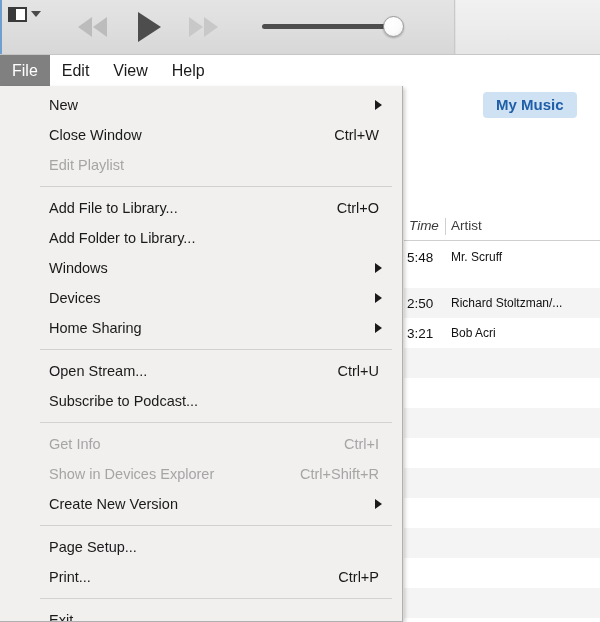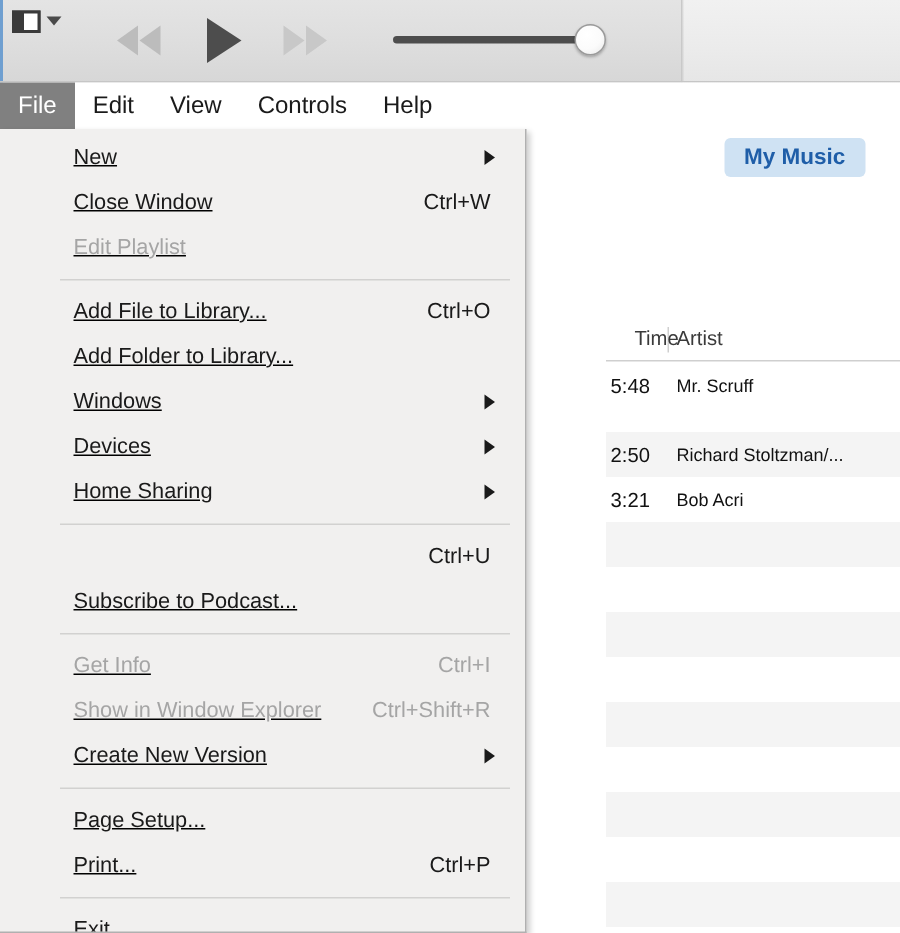--- a/index.html
+++ b/index.html
@@ -196,21 +196,21 @@
     border-bottom: 1px solid #cfcfcf;
     box-sizing: border-box;
   }
   .colheader .ch {
     position: absolute;
     top: 3px;
     font-size: 13.5px;
     color: #3a3a3a;
     white-space: nowrap;
   }
-  .colheader .ch-time { left: 19px; }
+  .colheader .ch-time { left: 5px; font-style: italic; }
   .colheader .ch-artist { left: 47px; }
   .colheader .divider {
     position: absolute;
     left: 41px; top: 3px;
     width: 1px; height: 17px;
     background: #cfcfcf;
   }
 
   .tracklist {
     position: absolute;
@@ -244,29 +244,28 @@
     overflow: hidden;
   }
   .filler-row { height: 30px; }
   .filler-row.odd  { background: #ffffff; }
   .filler-row.even { background: #f4f4f4; }
 
   
   .dropdown {
     position: absolute;
     left: 0; top: 86px;
-    width: 351px;
+    width: 403px;
     height: 536px;
     background: #f1f0ef;
     border-right: 1px solid #b0b0b0;
     border-bottom: 1px solid #b0b0b0;
     box-sizing: border-box;
     box-shadow: 2px 2px 4px rgba(0,0,0,.20);
     overflow: hidden;
-    text-decoration: underline;
   }
   .dd-inner {
     position: relative;
     width: 100%;
     height: 100%;
     padding-top: 4px;
     box-sizing: border-box;
   }
   .dd-item {
     position: relative;
@@ -381,21 +380,20 @@
       <div class="knob"></div>
     </div>
 
     <div class="toolbar-bottom-line"></div>
   </div>
 
   <div class="menubar" id="menubar">
       <div class="menubar-item active">File</div>
       <div class="menubar-item">Edit</div>
       <div class="menubar-item">View</div>
-      <div class="menubar-item">Controls</div>
       <div class="menubar-item">Help</div>
     </div>
 
   <div class="dropdown">
     <div class="dd-inner" id="dd-inner">
         <div class="dd-item">
           <span class="dd-label">New</span>
           <span class="dd-arrow"></span>
         </div>
         <div class="dd-item">
@@ -420,32 +418,33 @@
         <div class="dd-item">
           <span class="dd-label">Devices</span>
           <span class="dd-arrow"></span>
         </div>
         <div class="dd-item">
           <span class="dd-label">Home Sharing</span>
           <span class="dd-arrow"></span>
         </div>
         <div class="dd-sep"></div>
         <div class="dd-item">
+          <span class="dd-label">Open Stream...</span>
           <span class="dd-accel">Ctrl+U</span>
         </div>
         <div class="dd-item">
           <span class="dd-label">Subscribe to Podcast...</span>
         </div>
         <div class="dd-sep"></div>
         <div class="dd-item disabled">
           <span class="dd-label">Get Info</span>
           <span class="dd-accel">Ctrl+I</span>
         </div>
         <div class="dd-item disabled">
-          <span class="dd-label">Show in Window Explorer</span>
+          <span class="dd-label">Show in Devices Explorer</span>
           <span class="dd-accel">Ctrl+Shift+R</span>
         </div>
         <div class="dd-item">
           <span class="dd-label">Create New Version</span>
           <span class="dd-arrow"></span>
         </div>
         <div class="dd-sep"></div>
         <div class="dd-item">
           <span class="dd-label">Page Setup...</span>
         </div>

